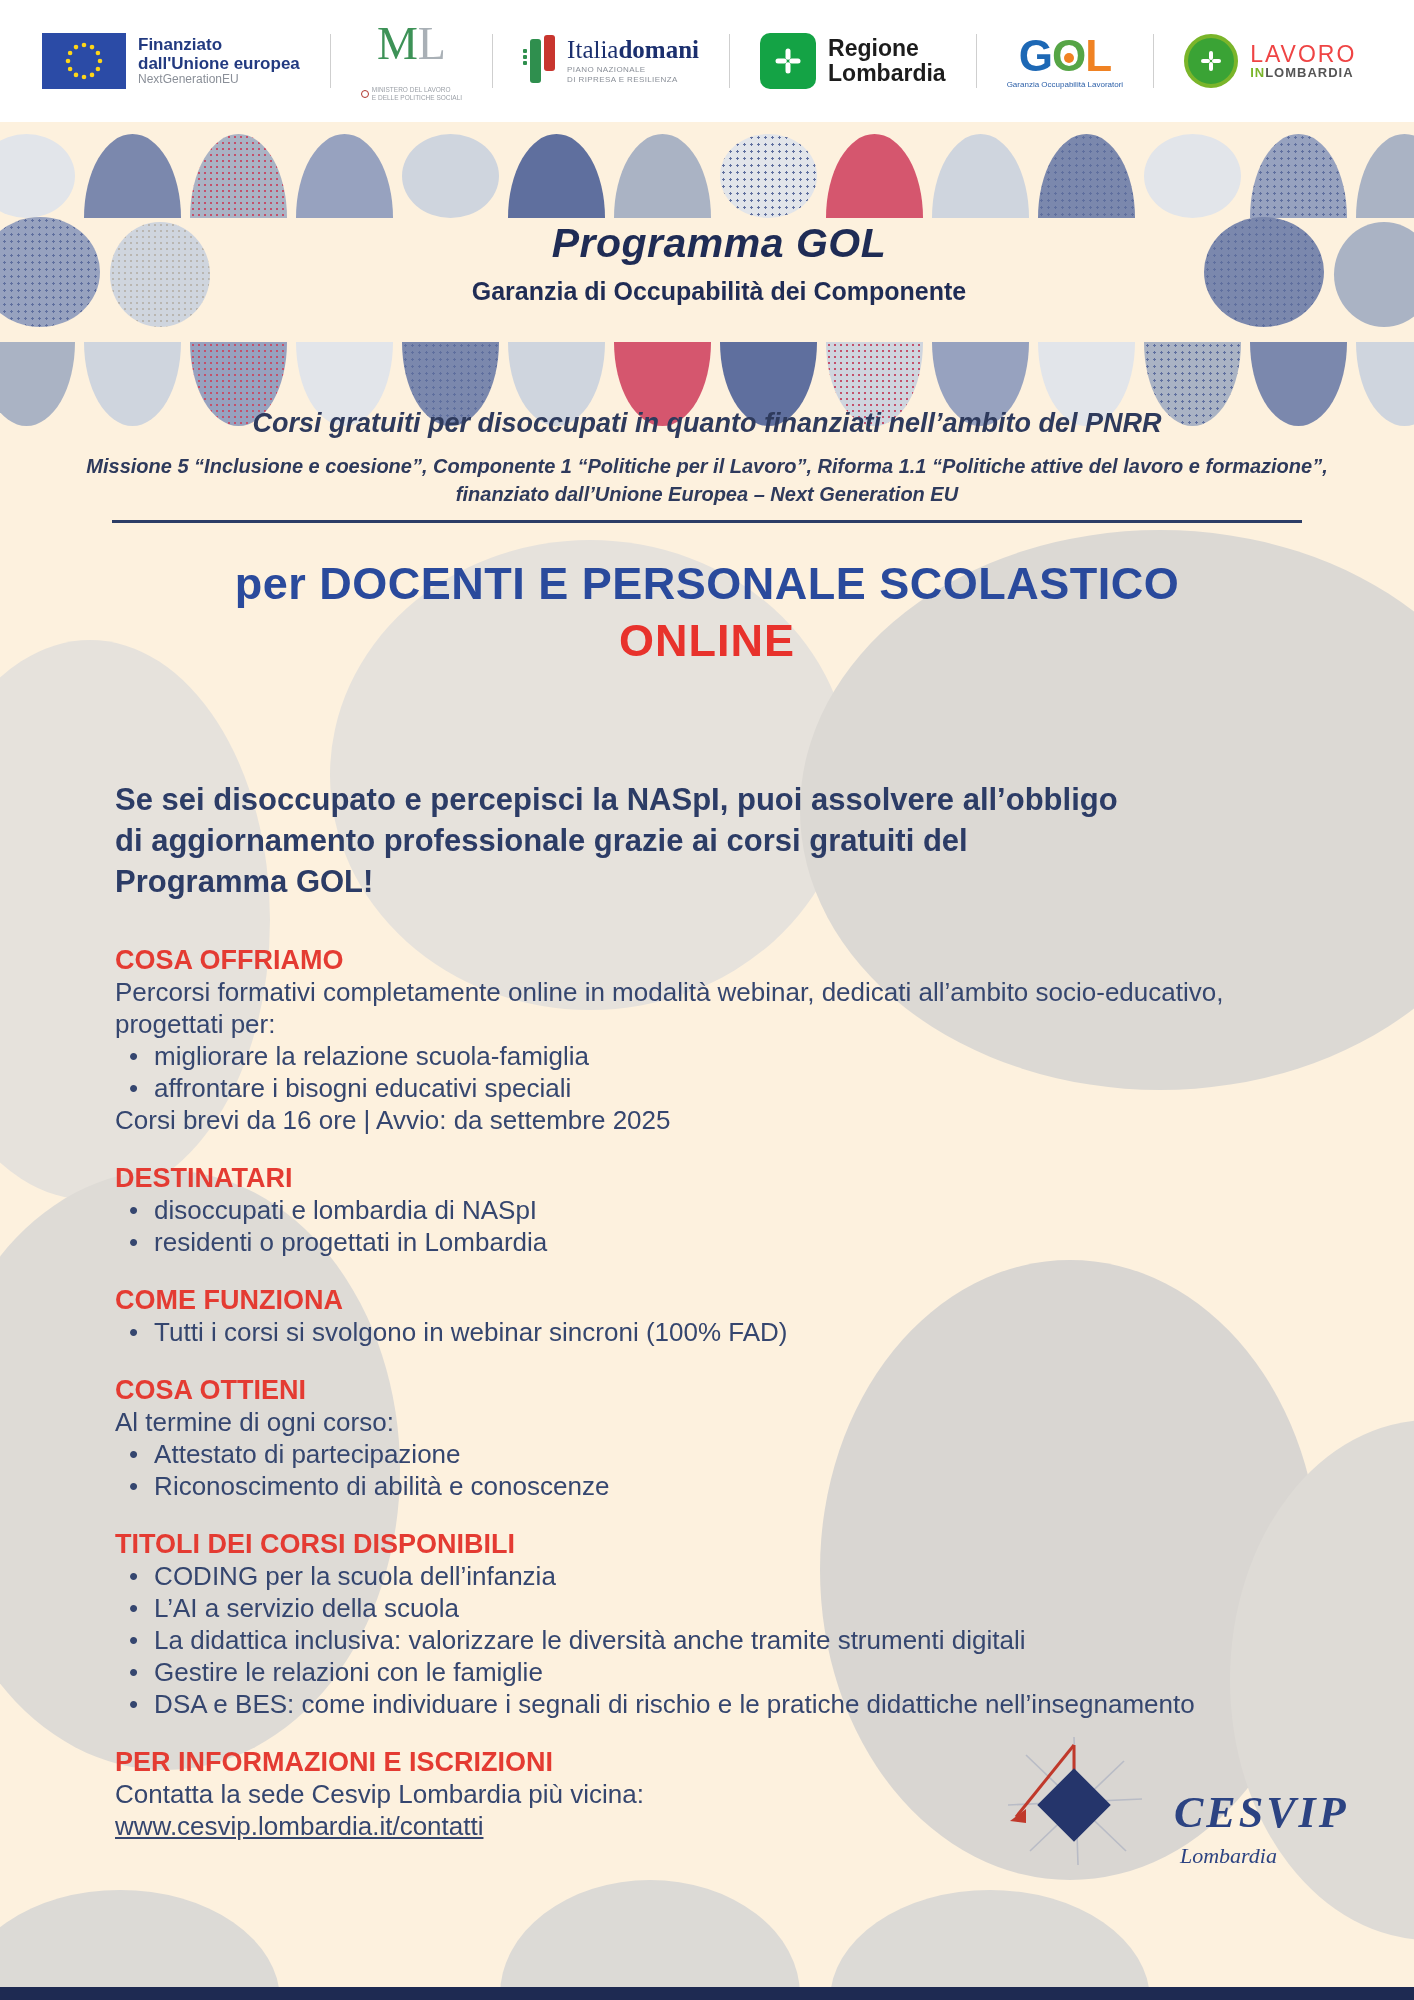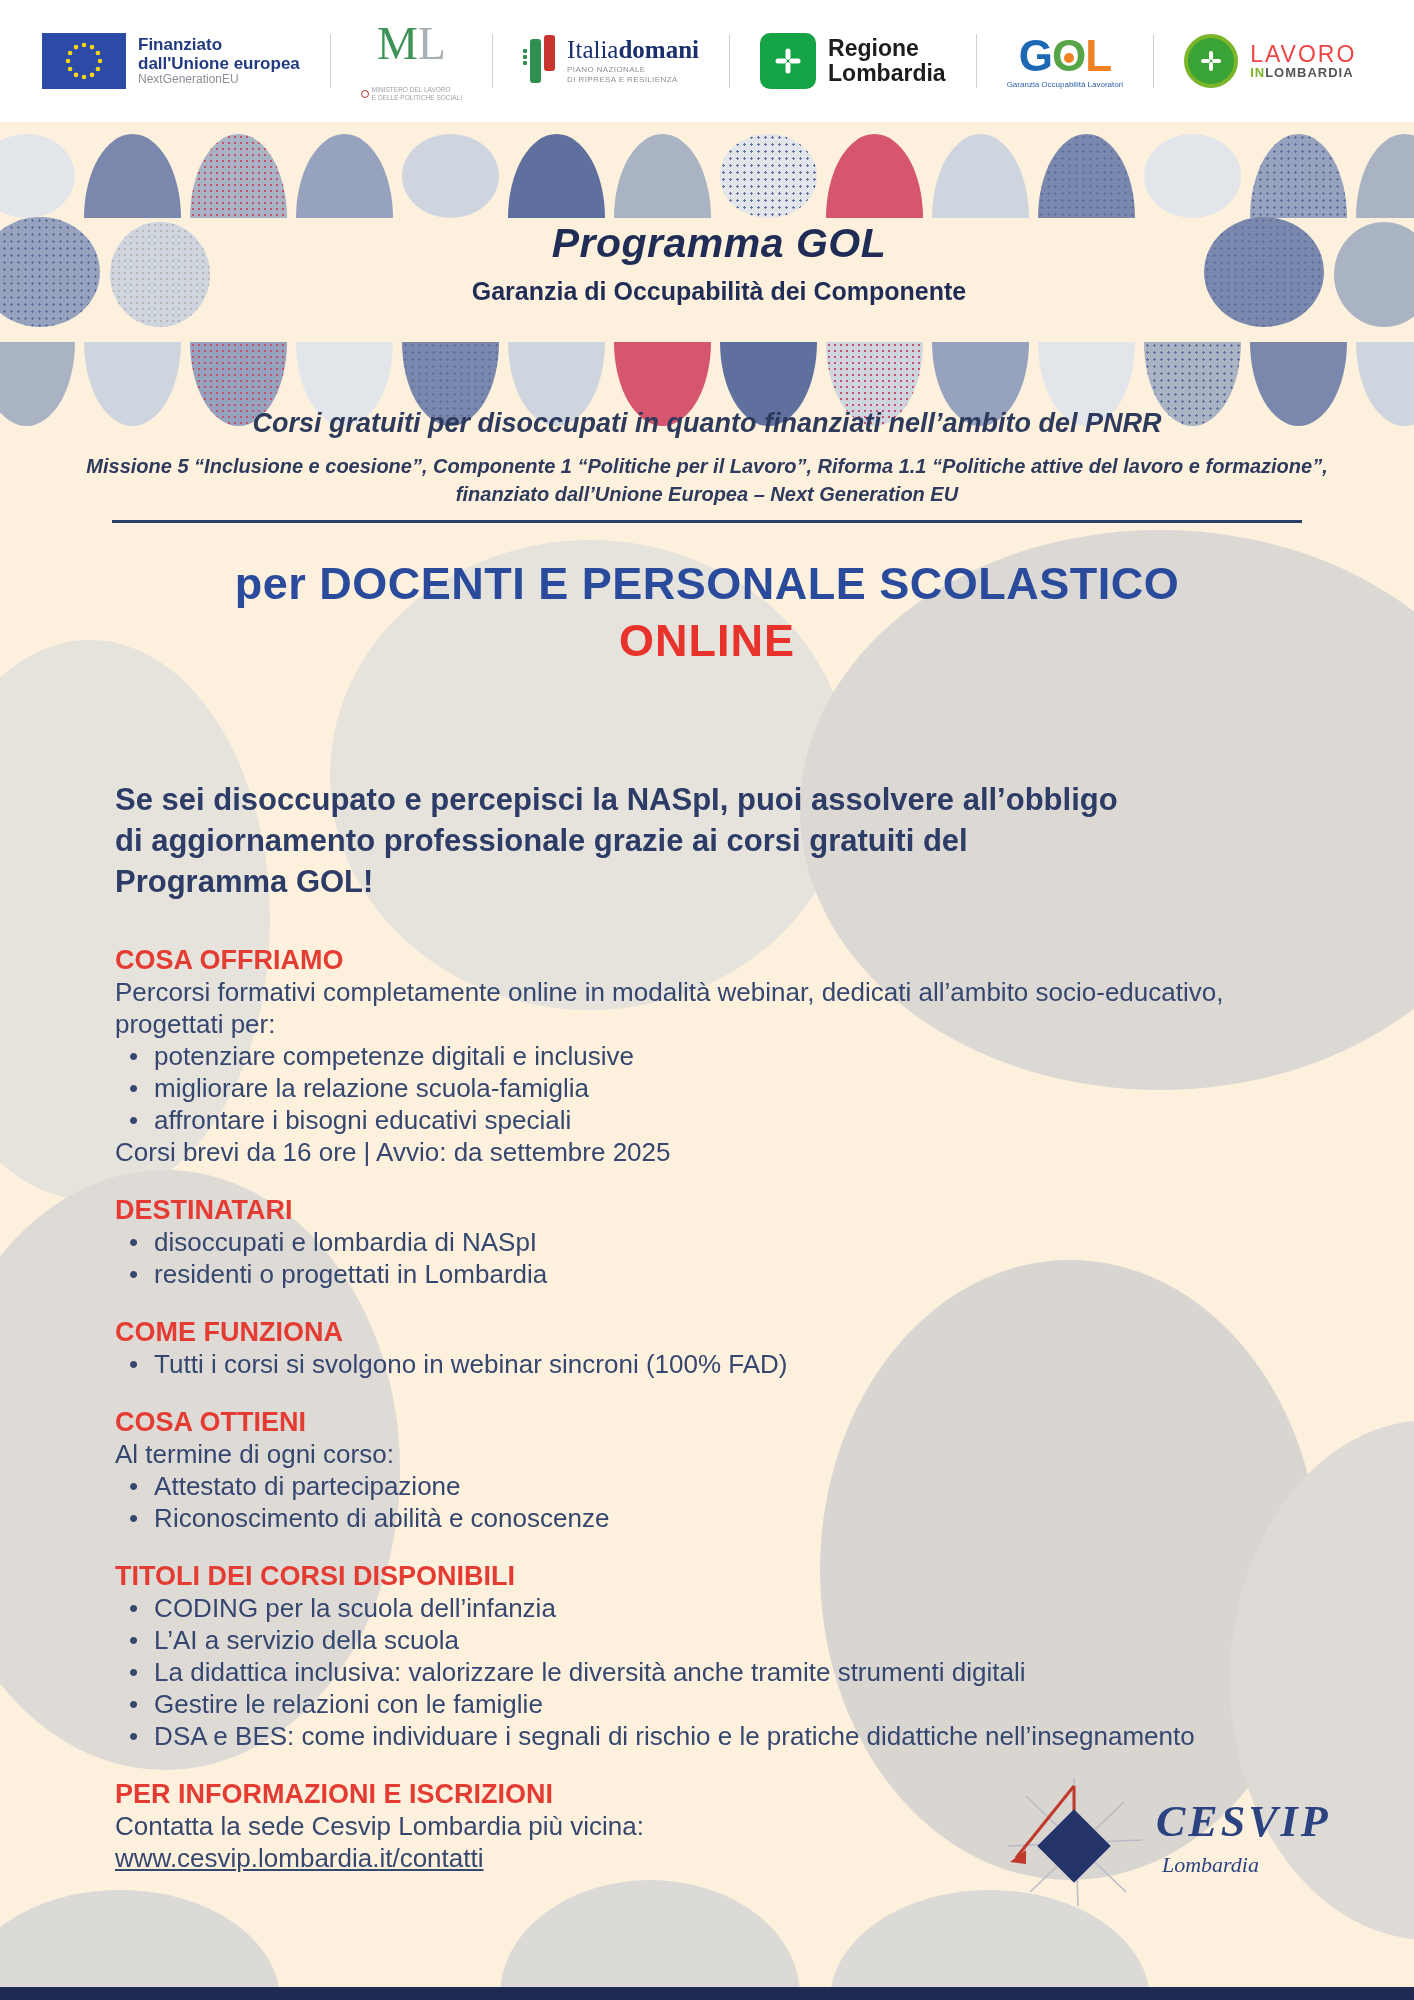--- a/index.html
+++ b/index.html
@@ -86,21 +86,21 @@
   .sec + .sec{margin-top:26px;}
   .sec-h{margin:0;font-size:27px;font-weight:800;color:#e43b32;line-height:32px;}
   .sec-p{margin:0;font-size:26px;color:#35466f;line-height:32px;}
   .sec-ul{margin:0;padding:0 0 0 14px;list-style:none;}
   .sec-ul li{font-size:26px;color:#35466f;line-height:32px;padding-left:28px;text-indent:-28px;}
   .sec-ul li::before{content:"\2022";margin-right:16px;color:#35466f;}
   .contact{margin-top:46px;}
   .contact a{color:#35466f;text-decoration:underline;}
 
   
-  .cesvip{position:absolute;top:1770px;left:1000px;display:flex;align-items:flex-start;gap:6px;}
+  .cesvip{position:absolute;top:1729px;left:1000px;display:flex;align-items:flex-end;gap:24px;}
   .cesvip-txt{margin-top:30px;}
   .cesvip-name{font-family:"Liberation Serif",serif;font-style:italic;font-weight:700;font-size:44px;color:#2c4382;letter-spacing:3px;line-height:1;}
   .cesvip-sub{font-family:"Liberation Serif",serif;font-style:italic;font-size:22px;color:#2c4382;margin:8px 0 0 6px;}
 
   .footer-bar{position:absolute;left:0;bottom:0;width:100%;height:13px;background:#1e2a52;}
 </style>
 </head>
 <body>
 
 <div class="page">
@@ -261,21 +261,20 @@
   </div>
 
   <p class="lead">Se sei disoccupato e percepisci la NASpI, puoi assolvere all’obbligo di aggiornamento professionale grazie ai corsi gratuiti del Programma GOL!</p>
 
   <div class="content">
 
     <section class="sec">
       <h3 class="sec-h">COSA OFFRIAMO</h3>
       <p class="sec-p">Percorsi formativi completamente online in modalità webinar, dedicati all’ambito socio-educativo, progettati per:</p>
       <ul class="sec-ul">
-        <li>potenziare competenze digitali e inclusive</li>
         <li>migliorare la relazione scuola-famiglia</li>
         <li>affrontare i bisogni educativi speciali</li>
       </ul>
       <p class="sec-p">Corsi brevi da 16 ore | Avvio: da settembre 2025</p>
     </section>
 
     <section class="sec">
       <h3 class="sec-h">DESTINATARI</h3>
       <ul class="sec-ul">
         <li>disoccupati e lombardia di NASpI</li>

